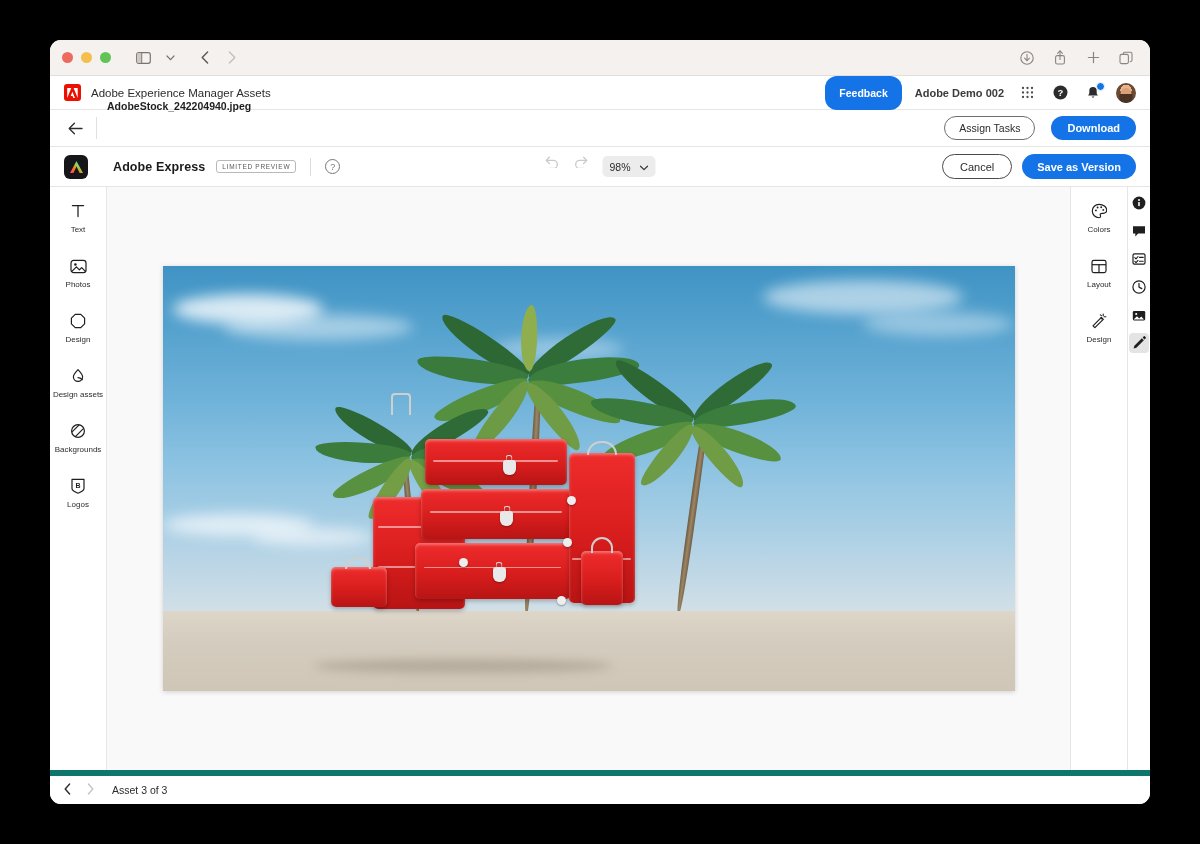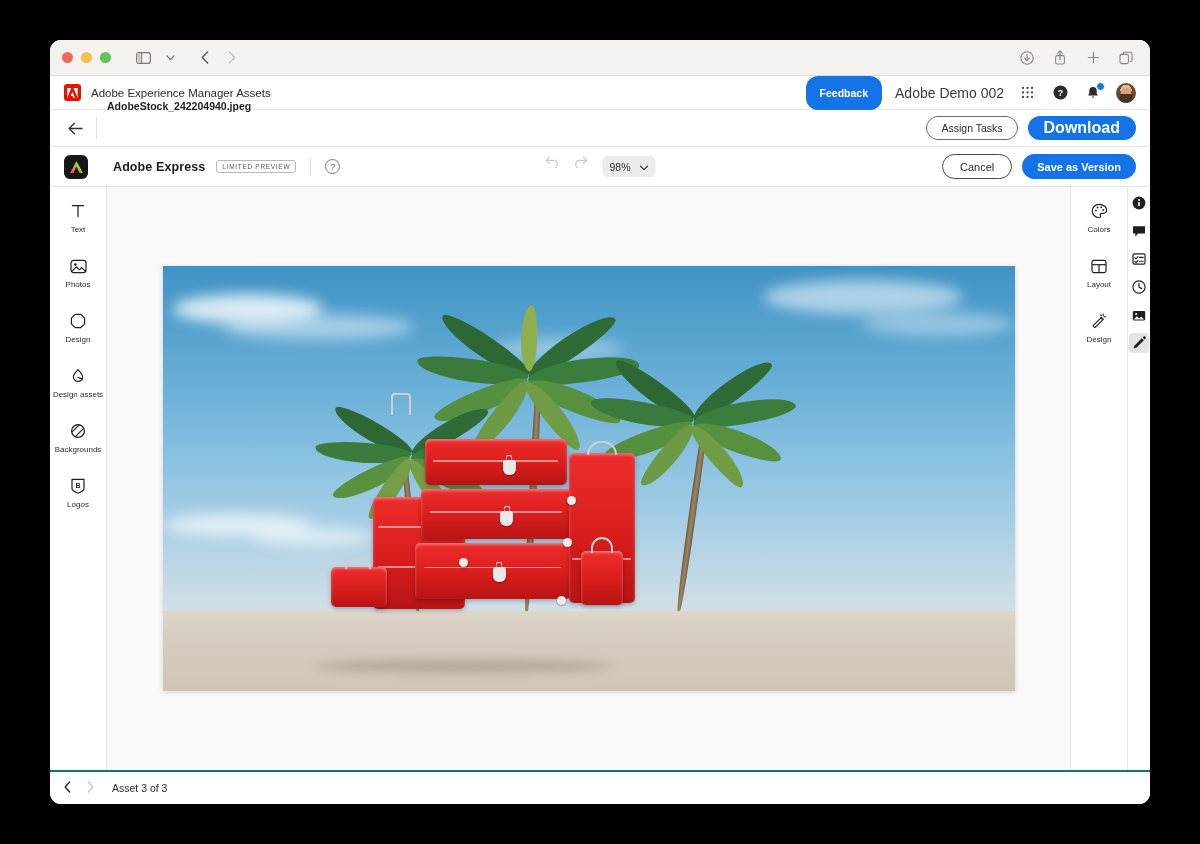--- a/index.html
+++ b/index.html
@@ -90,21 +90,21 @@
   .aem-right { margin-left: auto; display: flex; align-items: center; gap: 13px; }
 
   .btn {
     border-radius: 14px; font-size: 11px;
     display: inline-flex; align-items: center; justify-content: center;
     white-space: nowrap; cursor: pointer; border: none;
     font-family: inherit;
   }
   .btn-blue { background: #1473e6; color: #fff; }
   .btn-feedback { height: 34px; padding: 0 14px; font-weight: 700; background:#1473e6; color:#fff; border-radius:12px; font-size:10.5px; }
-  .org-name { font-size: 14px; color: #3b3b3b; }
+  .org-name { font-size: 11px; color: #3b3b3b; font-weight: bold; }
   .icon-btn {
     width: 20px; height: 20px;
     display: flex; align-items: center; justify-content: center;
     color: #3b3b3b; cursor: pointer; position: relative;
   }
   .badge-dot {
     position: absolute; top: -1px; right: -2px;
     width: 9px; height: 9px; border-radius: 50%;
     background: #1473e6; border: 1.5px solid #fff;
   }
@@ -136,27 +136,27 @@
   }
   .back-arrow {
     width: 22px; height: 22px; color: #2c2c2c;
     display: flex; align-items: center; justify-content: center;
     cursor: pointer; font-size: 15px;
   }
   .vsep { width: 1px; height: 22px; background: #e0e0e0; margin: 0 10px; }
   .asset-meta { display: flex; flex-direction: column; justify-content: center; gap: 32px; }
   .asset-name { font-size: 10.5px; font-weight: 700; color: #1f1f1f; line-height: 1.35; }
   .asset-type { font-size: 9.5px; color: #585858; line-height: 1.35; }
-  .asset-actions { margin-left: auto; display: flex; align-items: center; gap: 10px; }
+  .asset-actions { margin-left: auto; display: flex; align-items: center; gap: 16px; }
   .btn-outline {
     height: 24px; padding: 0 14px;
     border: 1px solid #6e6e6e; color: #2c2c2c; background: #fff;
     border-radius: 12px; font-size: 10.5px;
   }
-  .btn-download { height: 24px; padding: 0 16px; font-size: 16px; font-weight: 700; border-radius: 12px; }
+  .btn-download { height: 24px; padding: 0 16px; font-size: 11px; font-weight: 700; border-radius: 12px; }
 
   
   .express-bar {
     height: 40px; flex: 0 0 40px;
     background: #fff;
     border-bottom: 1px solid #e6e6e6;
     display: flex; align-items: center;
     padding: 0 14px;
     position: relative;
   }
@@ -278,21 +278,21 @@
   .rail-ico {
     width: 20px; height: 20px; border-radius: 4px;
     display: flex; align-items: center; justify-content: center;
     color: #1f1f1f; cursor: pointer;
   }
   .rail-ico.active { background: #e4e4e4; }
 
   
   .footer {
     height: 34px; flex: 0 0 34px;
-    border-top: 2px solid #0f766e;
+    border-top: 6px solid #0f766e;
     background: #fff;
     display: flex; align-items: center;
     padding: 0 14px; gap: 14px;
   }
   .foot-nav { display: flex; gap: 16px; align-items: center; color: #2c2c2c; font-size: 12px; }
   .foot-nav .dimmed { color: #c4c4c4; }
   .foot-text { font-size: 10.5px; color: #2c2c2c; margin-left: 4px; }
 </style>
 </head>
 <body>

